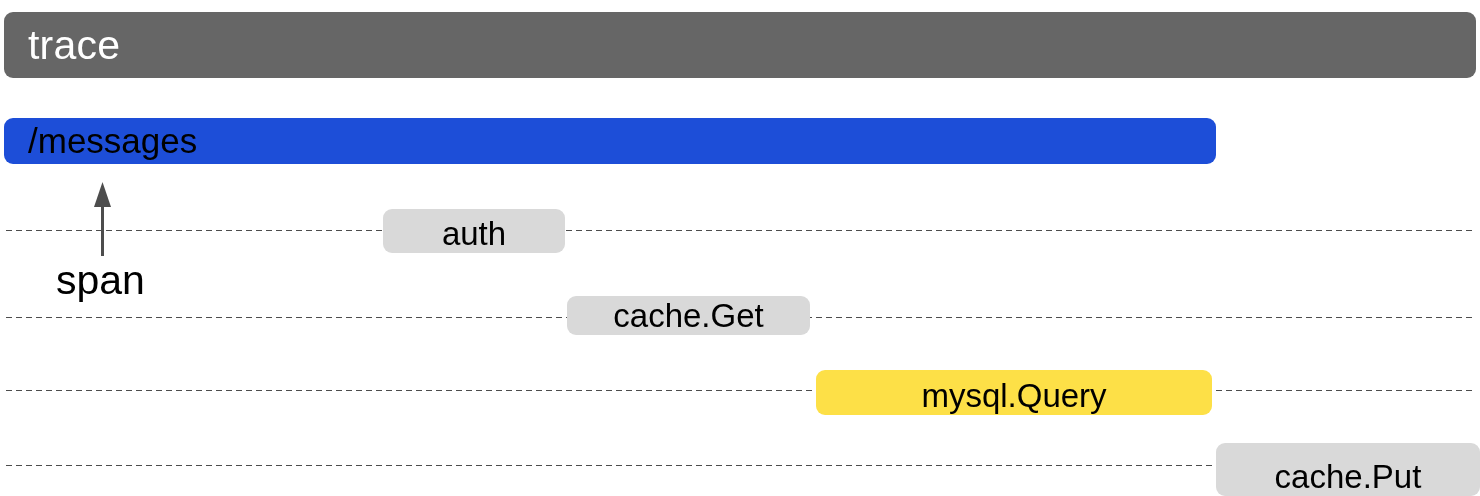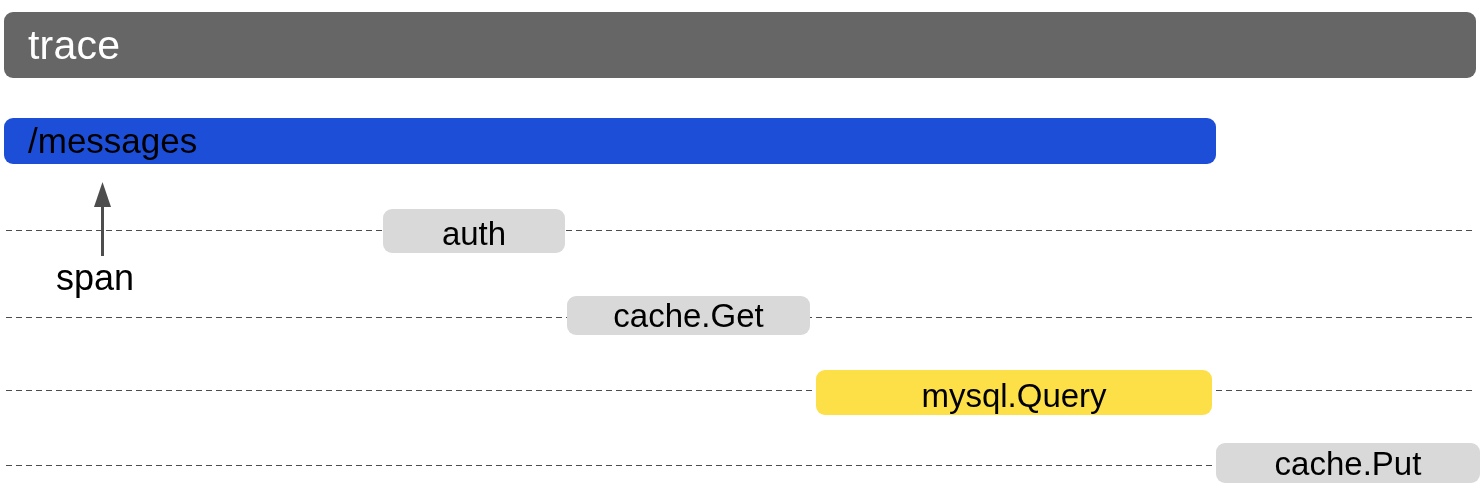--- a/index.html
+++ b/index.html
@@ -89,21 +89,21 @@
     top: 178px;
     width: 34px;
     height: 82px;
     overflow: visible;
   }
 
   .annot-label {
     position: absolute;
     left: 56px;
     top: 257px;
-    font-size: 36px;
+    font-size: 41px;
     color: #000000;
     white-space: nowrap;
   }
 </style>
 </head>
 <body>
 
 <div id="canvas">
 
   <div class="bar bar-trace">
@@ -121,21 +121,21 @@
 
   <div class="span-pill" id="span-0" style="left: 383px; width: 182px; top: 209px; height: 44px; background: rgb(217, 217, 217);">
     <span>auth</span>
   </div>
   <div class="span-pill" id="span-1" style="left: 567px; width: 243px; top: 296px; height: 39px; background: rgb(217, 217, 217);">
     <span>cache.Get</span>
   </div>
   <div class="span-pill" id="span-2" style="left: 816px; width: 396px; top: 370px; height: 45px; background: #fde047;">
     <span>mysql.Query</span>
   </div>
-  <div class="span-pill" id="span-3" style="left: 1216px; width: 264px; top: 443px; height: 40px; background: rgb(217, 217, 217);">
+  <div class="span-pill" id="span-3" style="left: 1216px; width: 264px; top: 443px; height: 53px; background: rgb(217, 217, 217);">
     <span>cache.Put</span>
   </div>
 
   <div class="annot-arrow">
     <svg width="34" height="82" viewBox="0 0 34 82">
       <line x1="16.5" y1="78" x2="16.5" y2="14" stroke="#4d4d4d" stroke-width="3"></line>
       <polygon points="16.5,4 25,29 8,29" fill="#4d4d4d"></polygon>
     </svg>
   </div>
 

